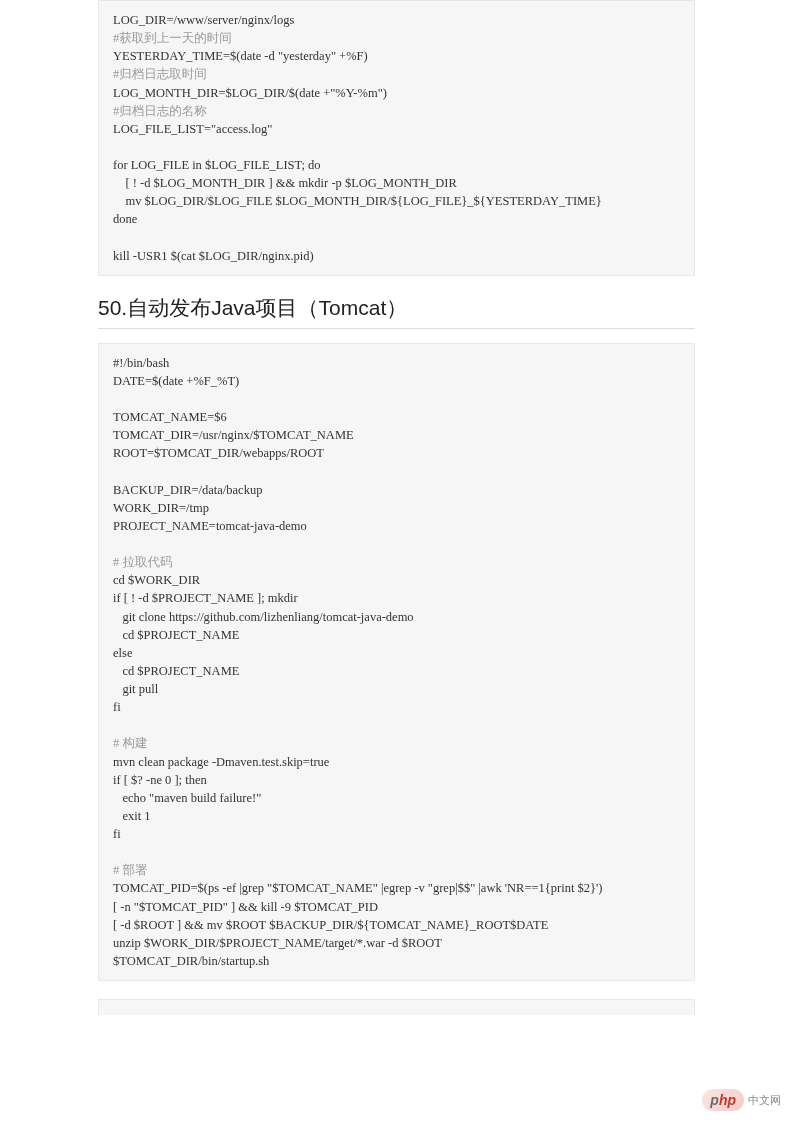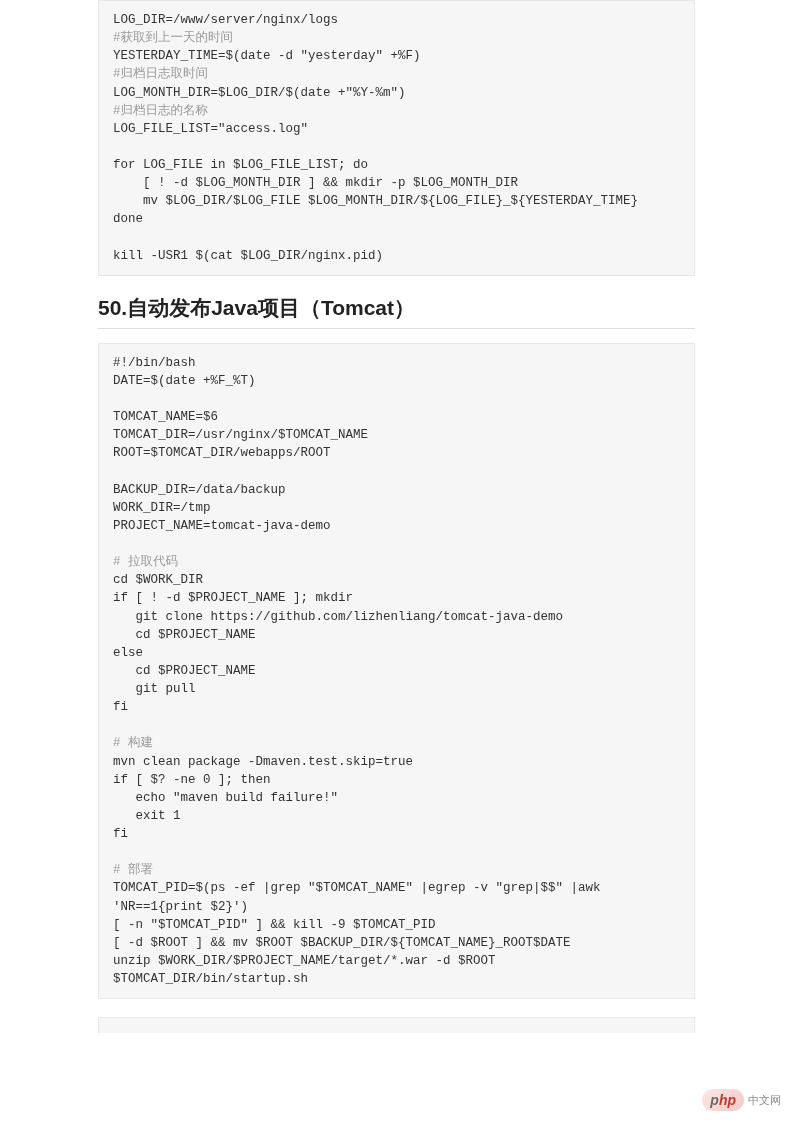--- a/index.html
+++ b/index.html
@@ -1,21 +1,21 @@
 <!DOCTYPE html>
 <html><head>
 <meta charset="utf-8">
 <style>
 * { margin: 0; padding: 0; box-sizing: border-box; }
 body { font-family: -apple-system, BlinkMacSystemFont, "Segoe UI", Arial, sans-serif; background: #fff; width: 793px; }
 .container { padding: 0 98px; }
 .code-block { background: #f6f6f6; border: 1px solid #e8e8e8; padding: 10px 14px; margin-bottom: 18px; }
-.code-block pre { font-family: Liberation Mono, monospace; font-size: 12.5px; line-height: 1.45; white-space: pre-wrap; word-wrap: break-word; color: #333; }
+.code-block pre { font-family: Liberation Serif, serif; font-size: 12.5px; line-height: 1.45; white-space: pre-wrap; word-wrap: break-word; color: #333; }
 .code-block .cmt { color: #999; }
-.section-hdr { font-size: 21px; font-weight: bold; color: #222; border-bottom: 1px solid #ddd; padding-bottom: 6px; margin: 16px 0 14px 0; }
+.section-hdr { font-size: 21px; font-weight: normal; color: #222; border-bottom: 1px solid #ddd; padding-bottom: 6px; margin: 16px 0 14px 0; }
 .empty-block { background: #f6f6f6; border: 1px solid #e8e8e8; border-bottom: none; height: 16px; }
 .watermark { position: fixed; bottom: 12px; right: 12px; display: flex; align-items: center; gap: 4px; }
 .watermark-badge { background: linear-gradient(135deg, #fbe7e5 0%, #f5c9c6 100%); border-radius: 12px; padding: 3px 8px; color: #c0392b; font-weight: bold; font-size: 14px; font-style: italic; display: flex; align-items: center; }
 .watermark-badge .p1 { color: #6b6b6b; }
 .watermark-text { color: #888; font-size: 11px; }
 </style>
 </head>
 <body>
 
 <div class="container">

